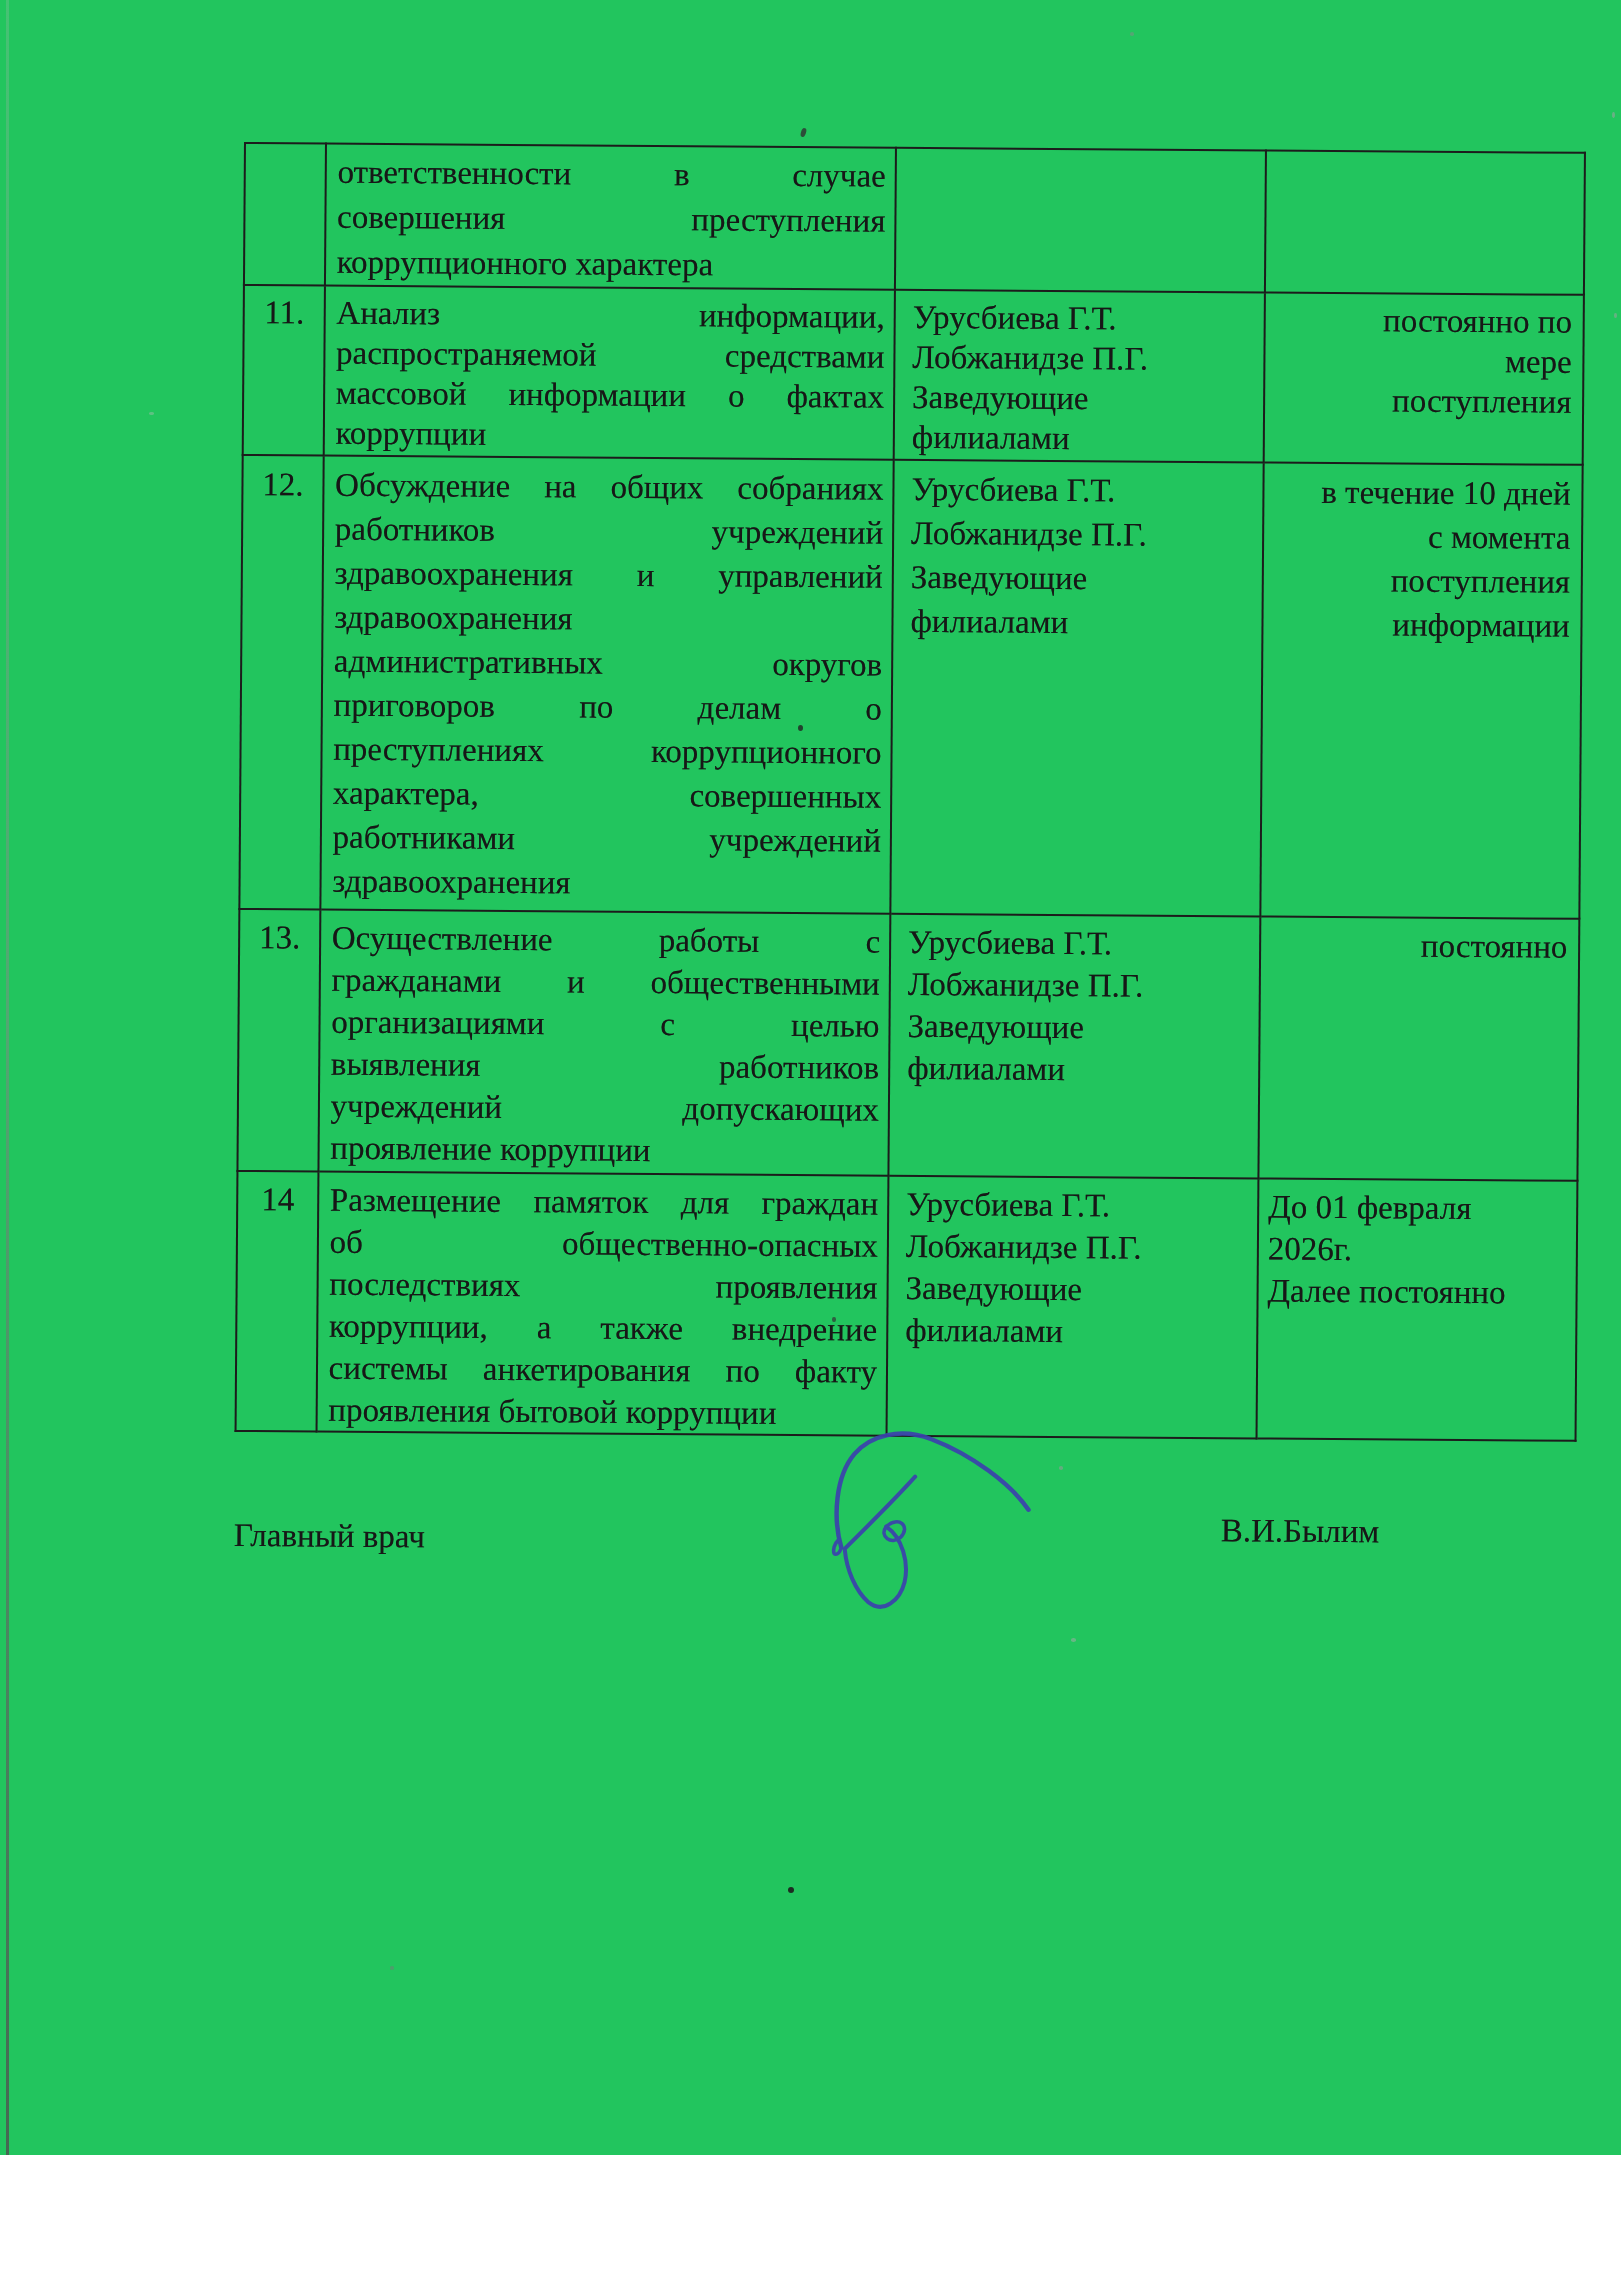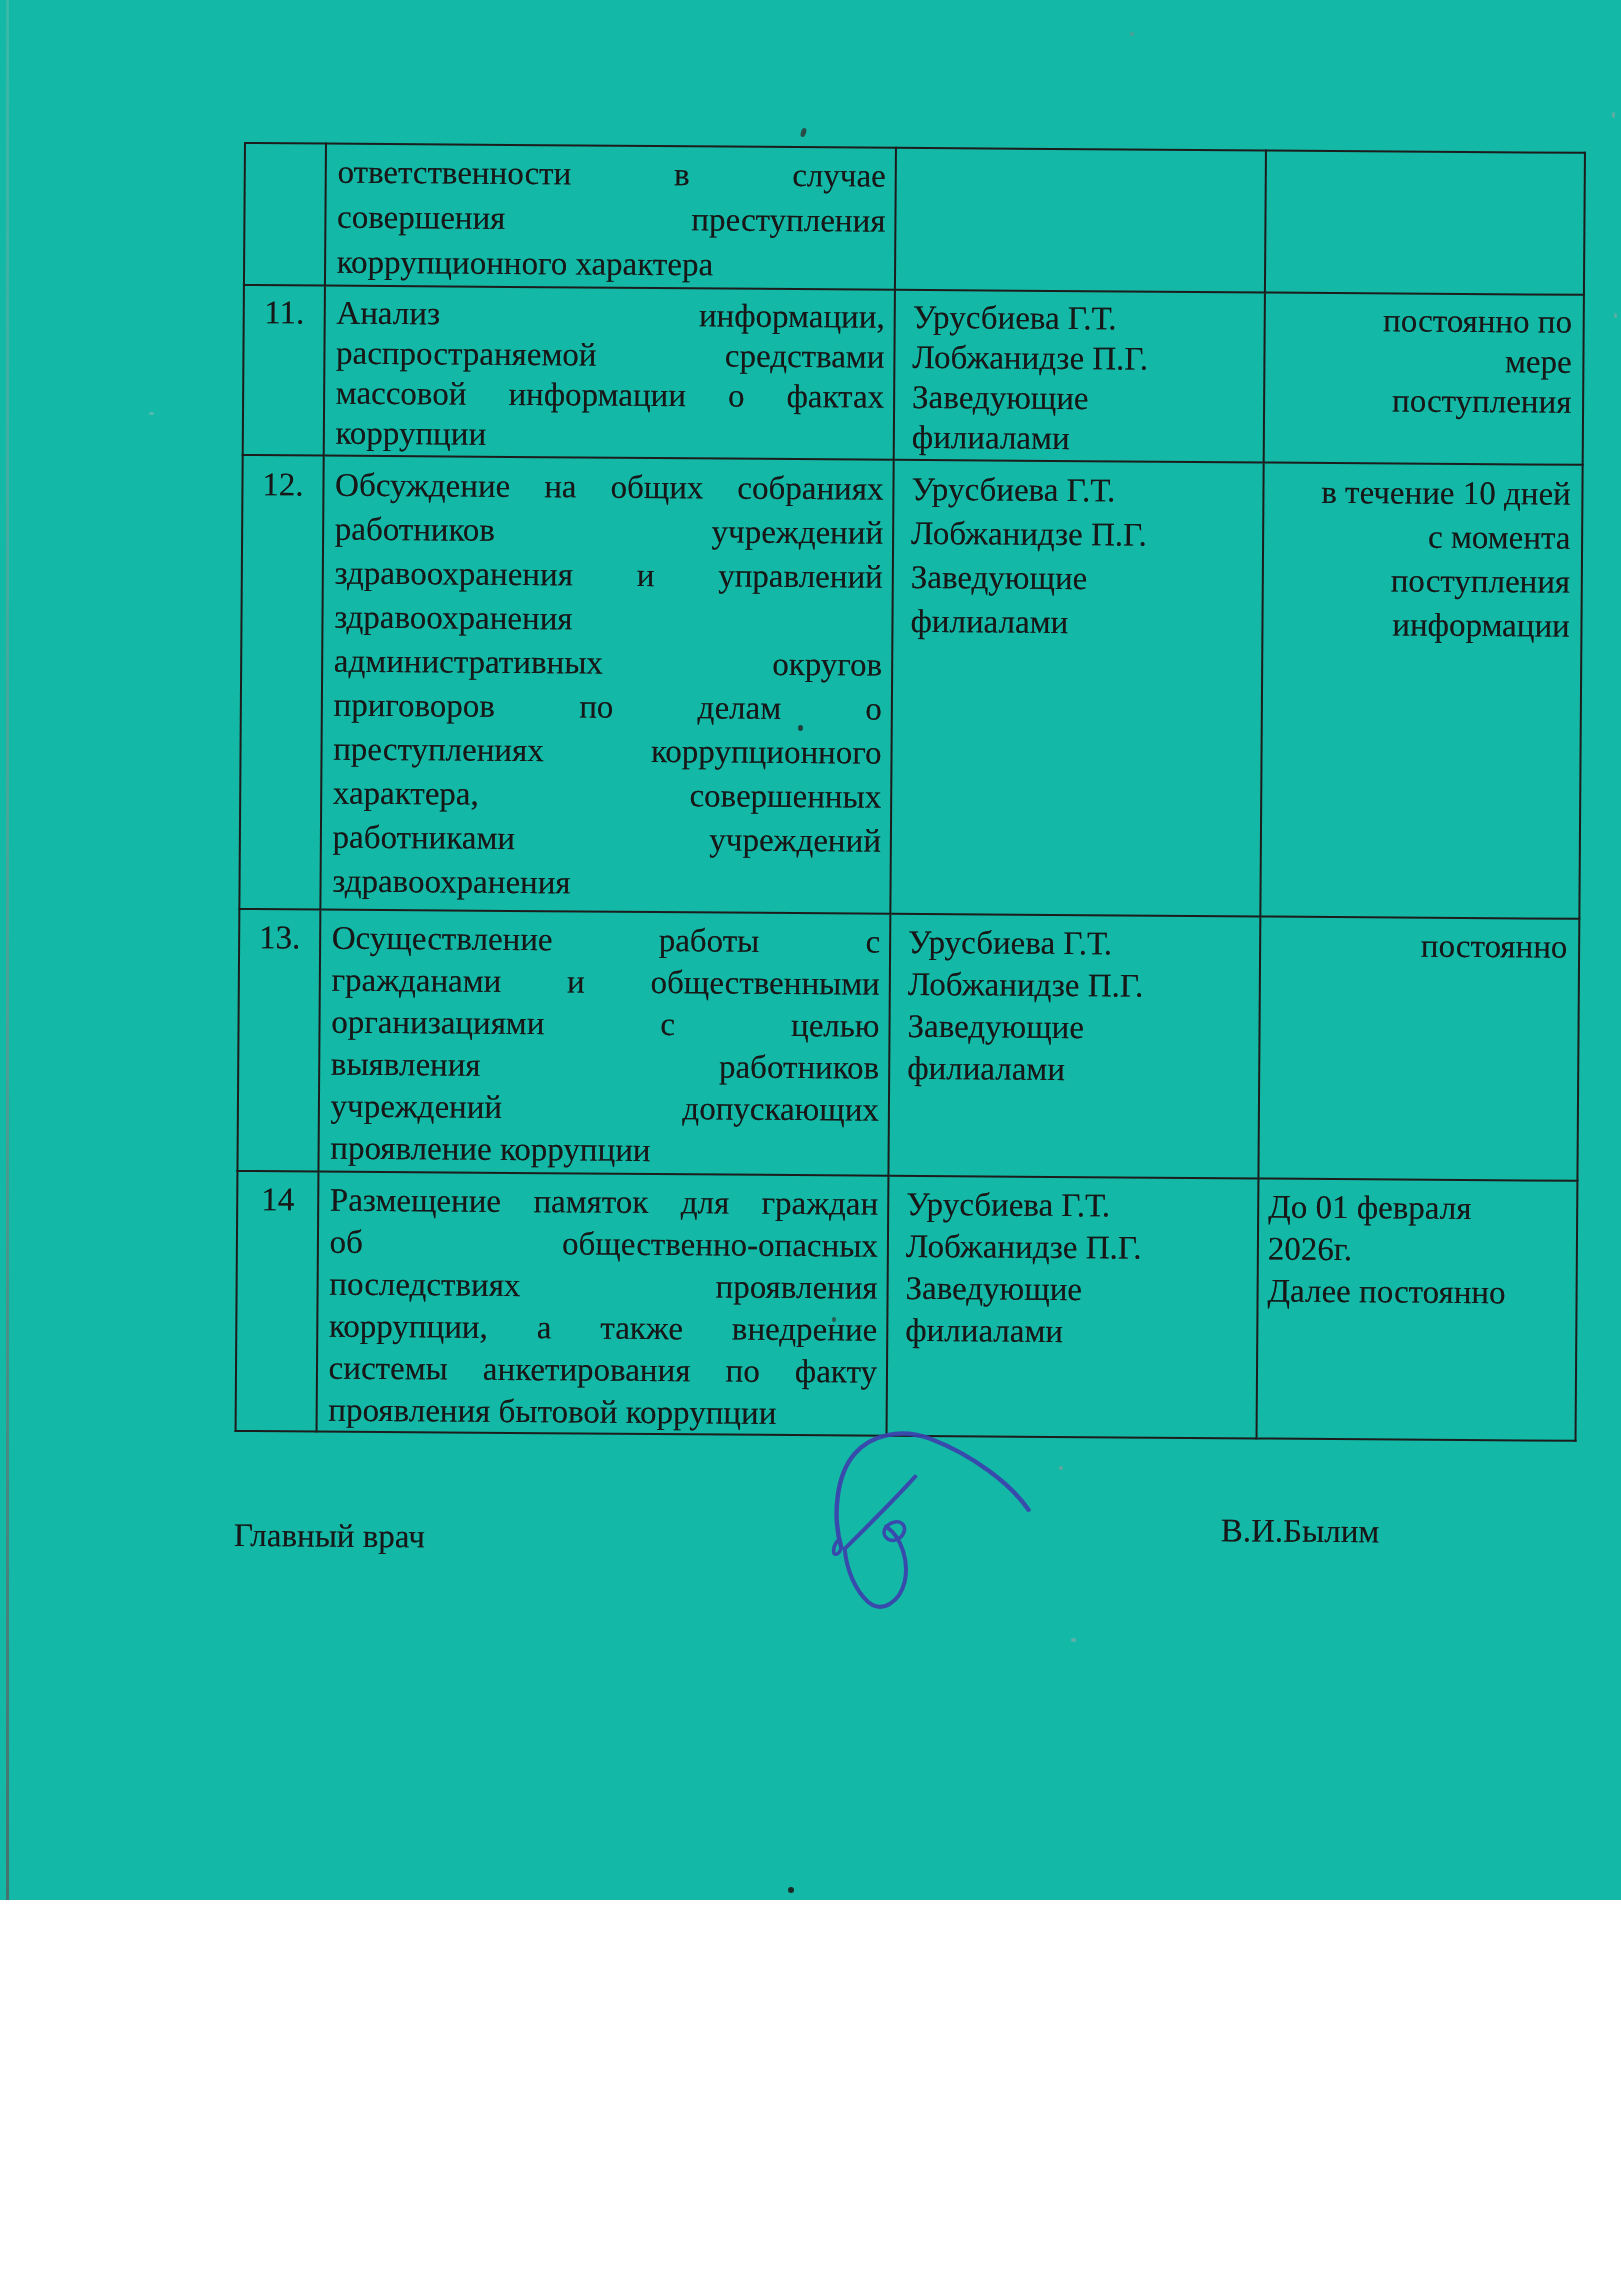--- a/index.html
+++ b/index.html
@@ -1,18 +1,18 @@
 <!DOCTYPE html>
 <html style="font-size:14.3px"><head>
 <meta charset="utf-8">
 <style>
   html,body{margin:0;padding:0;background:#ffffff;}
   .page{
-    position:relative;width:1621px;height:1900px;overflow:hidden;
-    background:#14b8a6;
+    position:relative;width:1621px;height:2155px;overflow:hidden;
+    background:#22c55e;
     font-family:"Liberation Serif","DejaVu Serif",serif;
     color:#171717;
   }
   
   .edge-left{
     position:absolute;left:6.3px;top:0;width:2.7px;height:2278px;
     background:linear-gradient(to bottom,rgba(175,185,180,.25),rgba(130,138,134,.5) 45%,rgba(75,79,77,.85));
   }
   .edge-bottom{
     position:absolute;left:0;top:2269px;width:1625px;height:3.6px;

